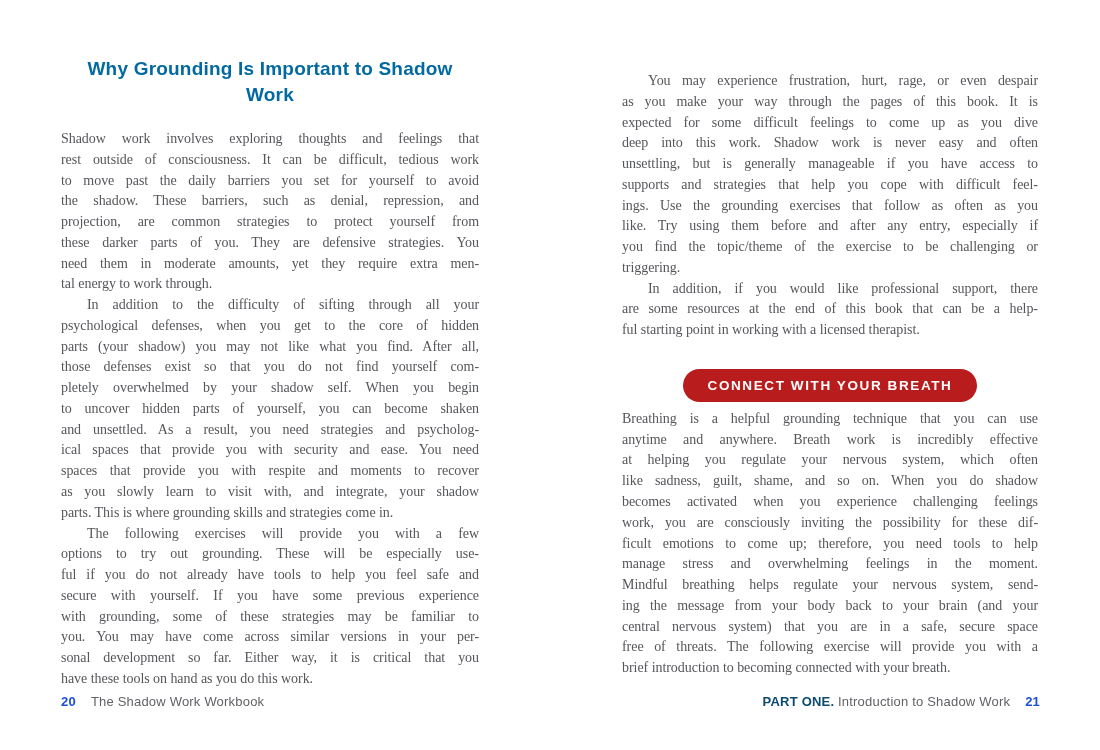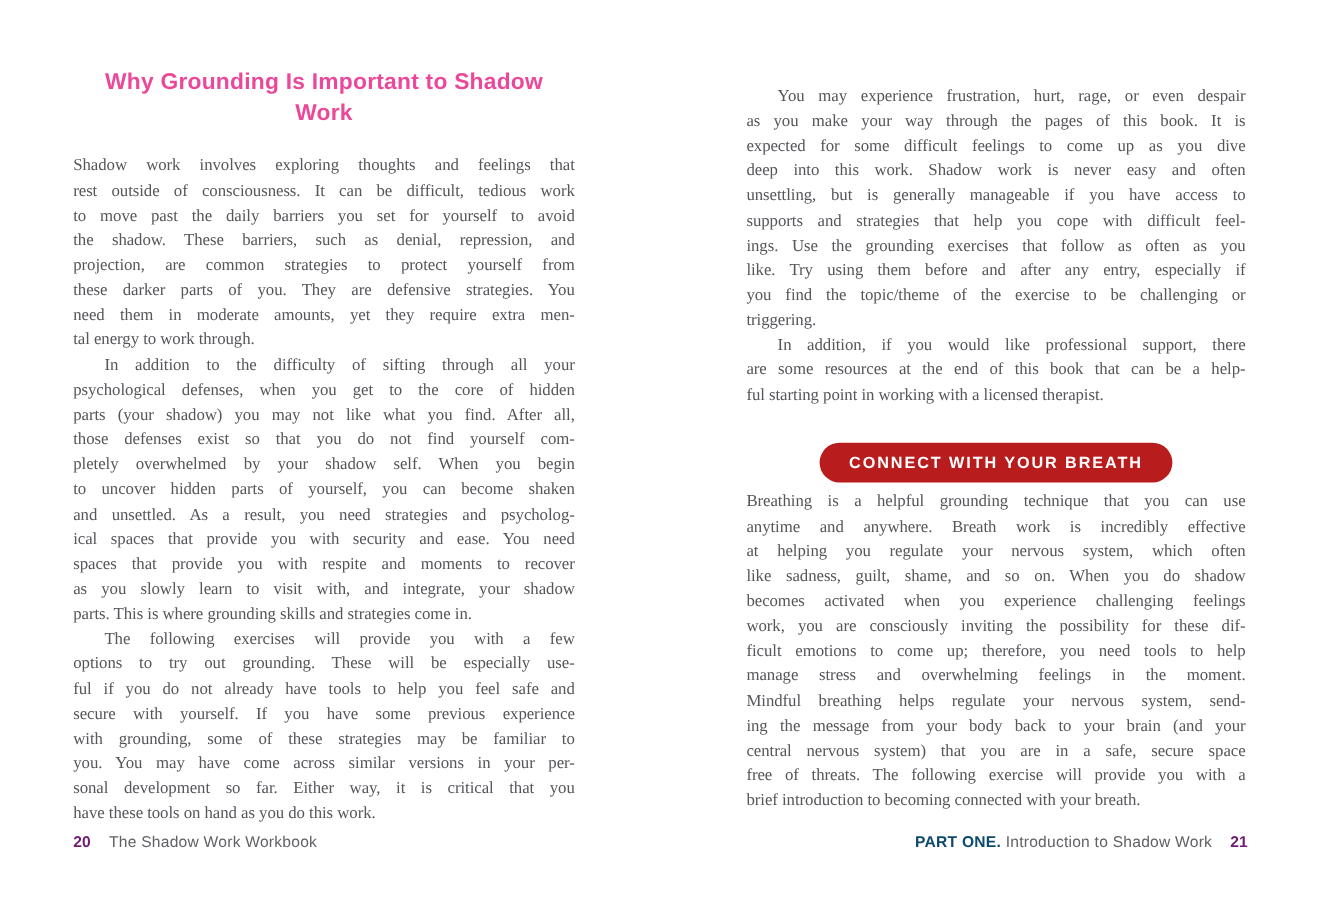--- a/index.html
+++ b/index.html
@@ -19,21 +19,21 @@
   .page-right { left: 622px; top: 71px; width: 416px; }
 
   .chapter-heading {
     margin: 0 0 21px 0;
     font-family: "Liberation Sans", sans-serif;
     font-weight: bold;
     font-size: 19px;
     line-height: 26px;
     letter-spacing: 0.2px;
     text-align: center;
-    color: #ec4899;
+    color: #0369a1;
   }
 
   .body-text {
     color: #55565a;
     font-size: 14px;
     line-height: 20.77px;
     letter-spacing: -0.05px;
   }
   .para { margin: 0; }
   .line {
@@ -67,21 +67,21 @@
     font-family: "Liberation Sans", sans-serif;
     font-size: 13px;
     color: #616266;
     letter-spacing: 0.2px;
     white-space: nowrap;
   }
   .footer-left  { left: 61px; }
   .footer-right { right: 60px; text-align: right; }
   .folio {
     font-weight: bold;
-    color: #701a75;
+    color: #1d4ed8;
   }
   .footer-left .folio  { margin-right: 15px; }
   .footer-right .folio { margin-left: 15px; }
   .part-label { font-weight: bold; color: #0c4a6e; }
 </style>
 </head>
 <body>
 
 <div class="spread">
 

